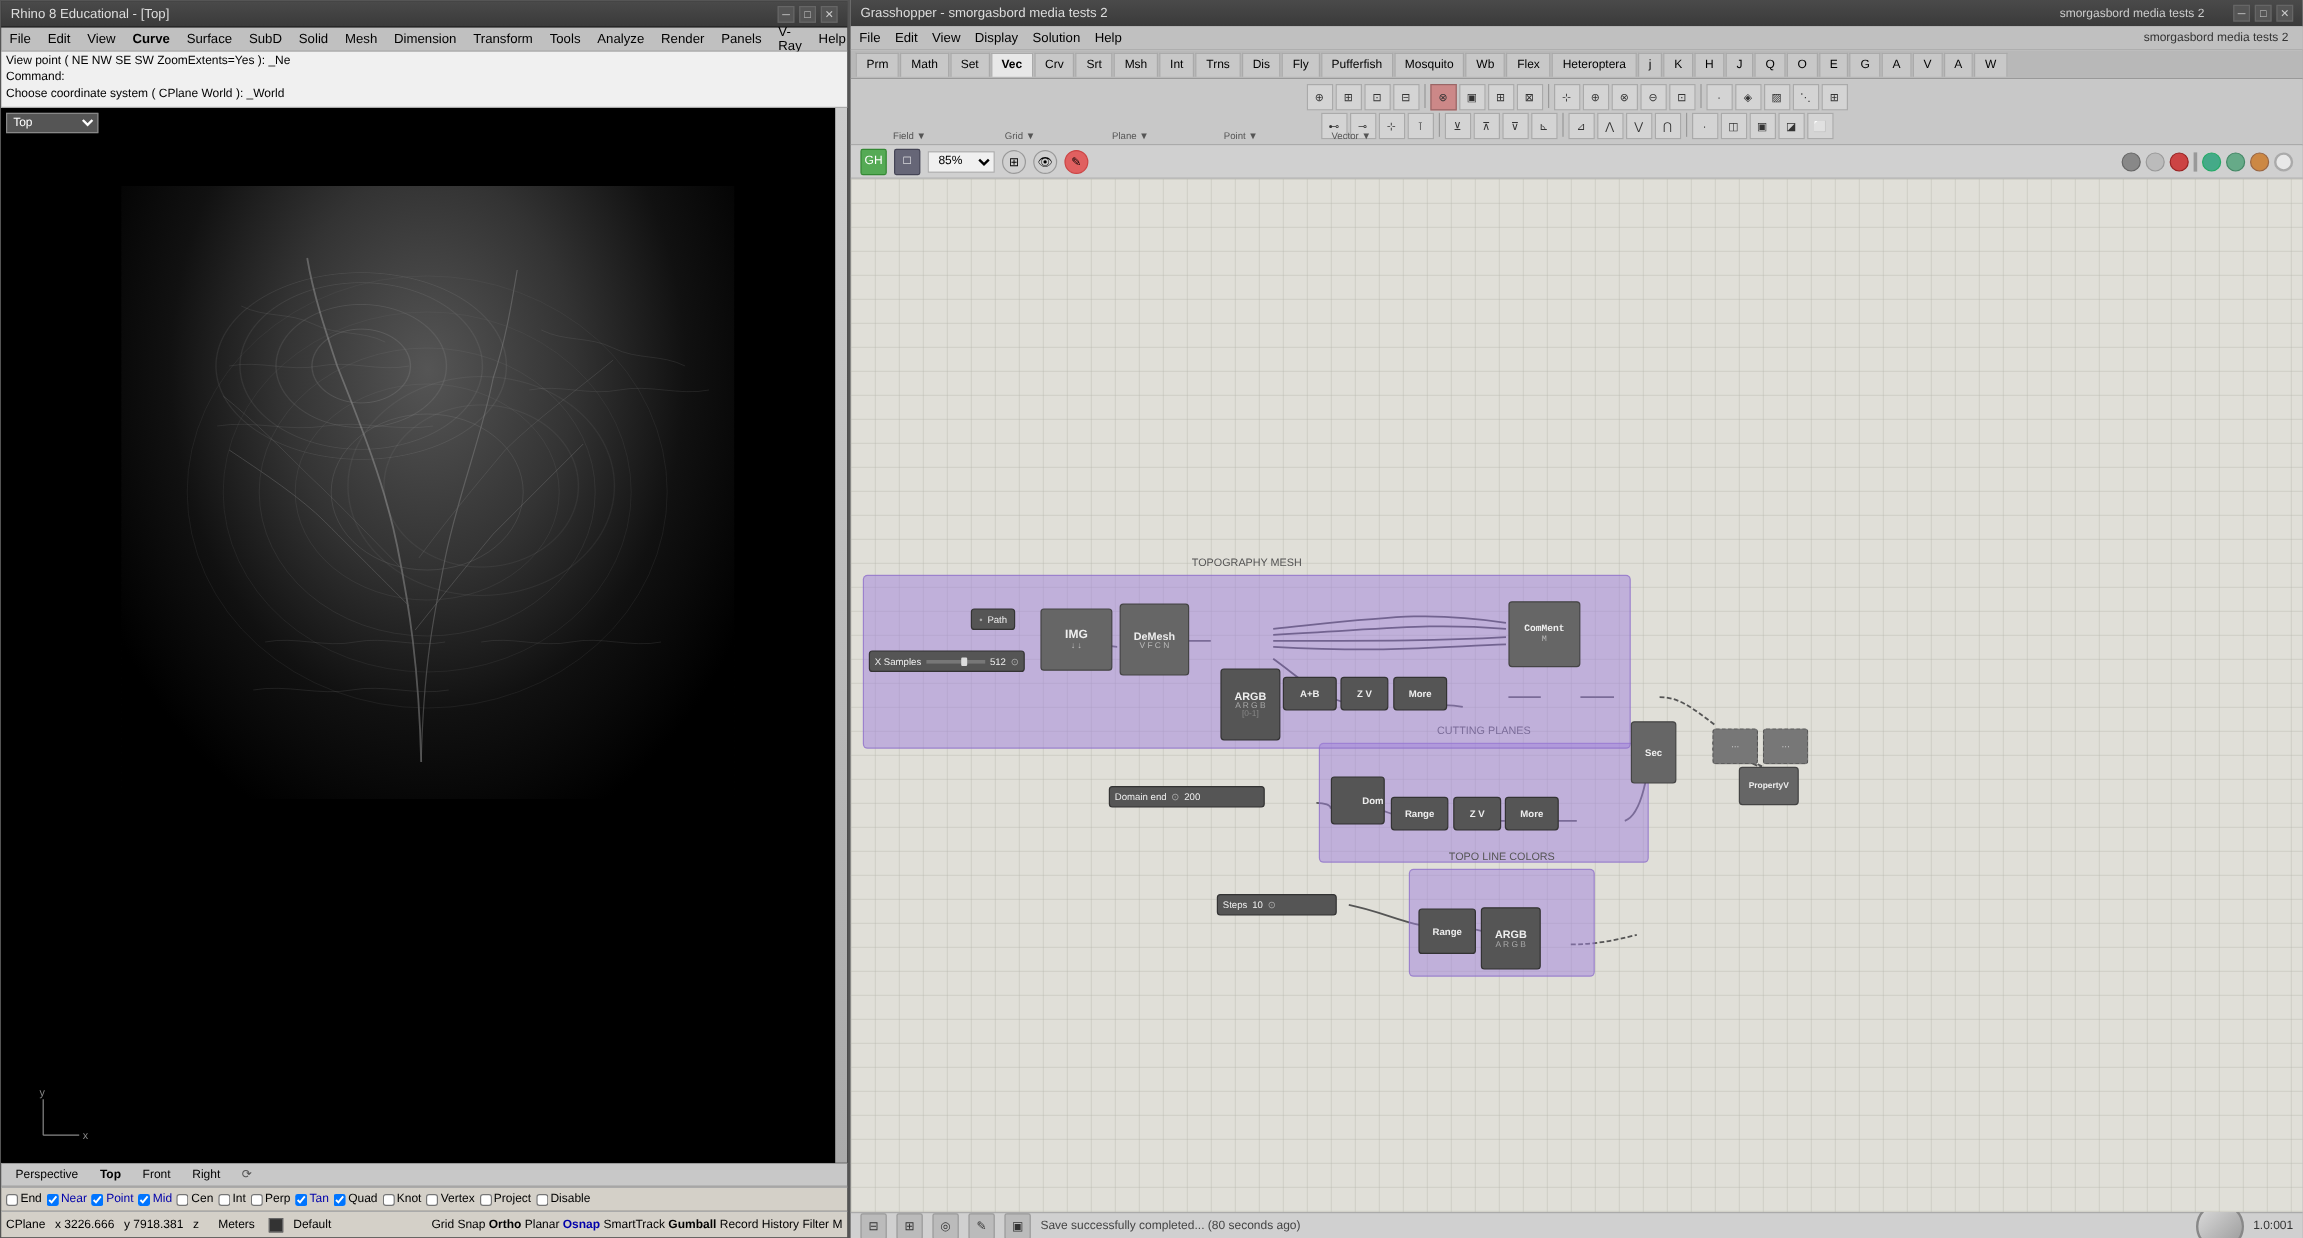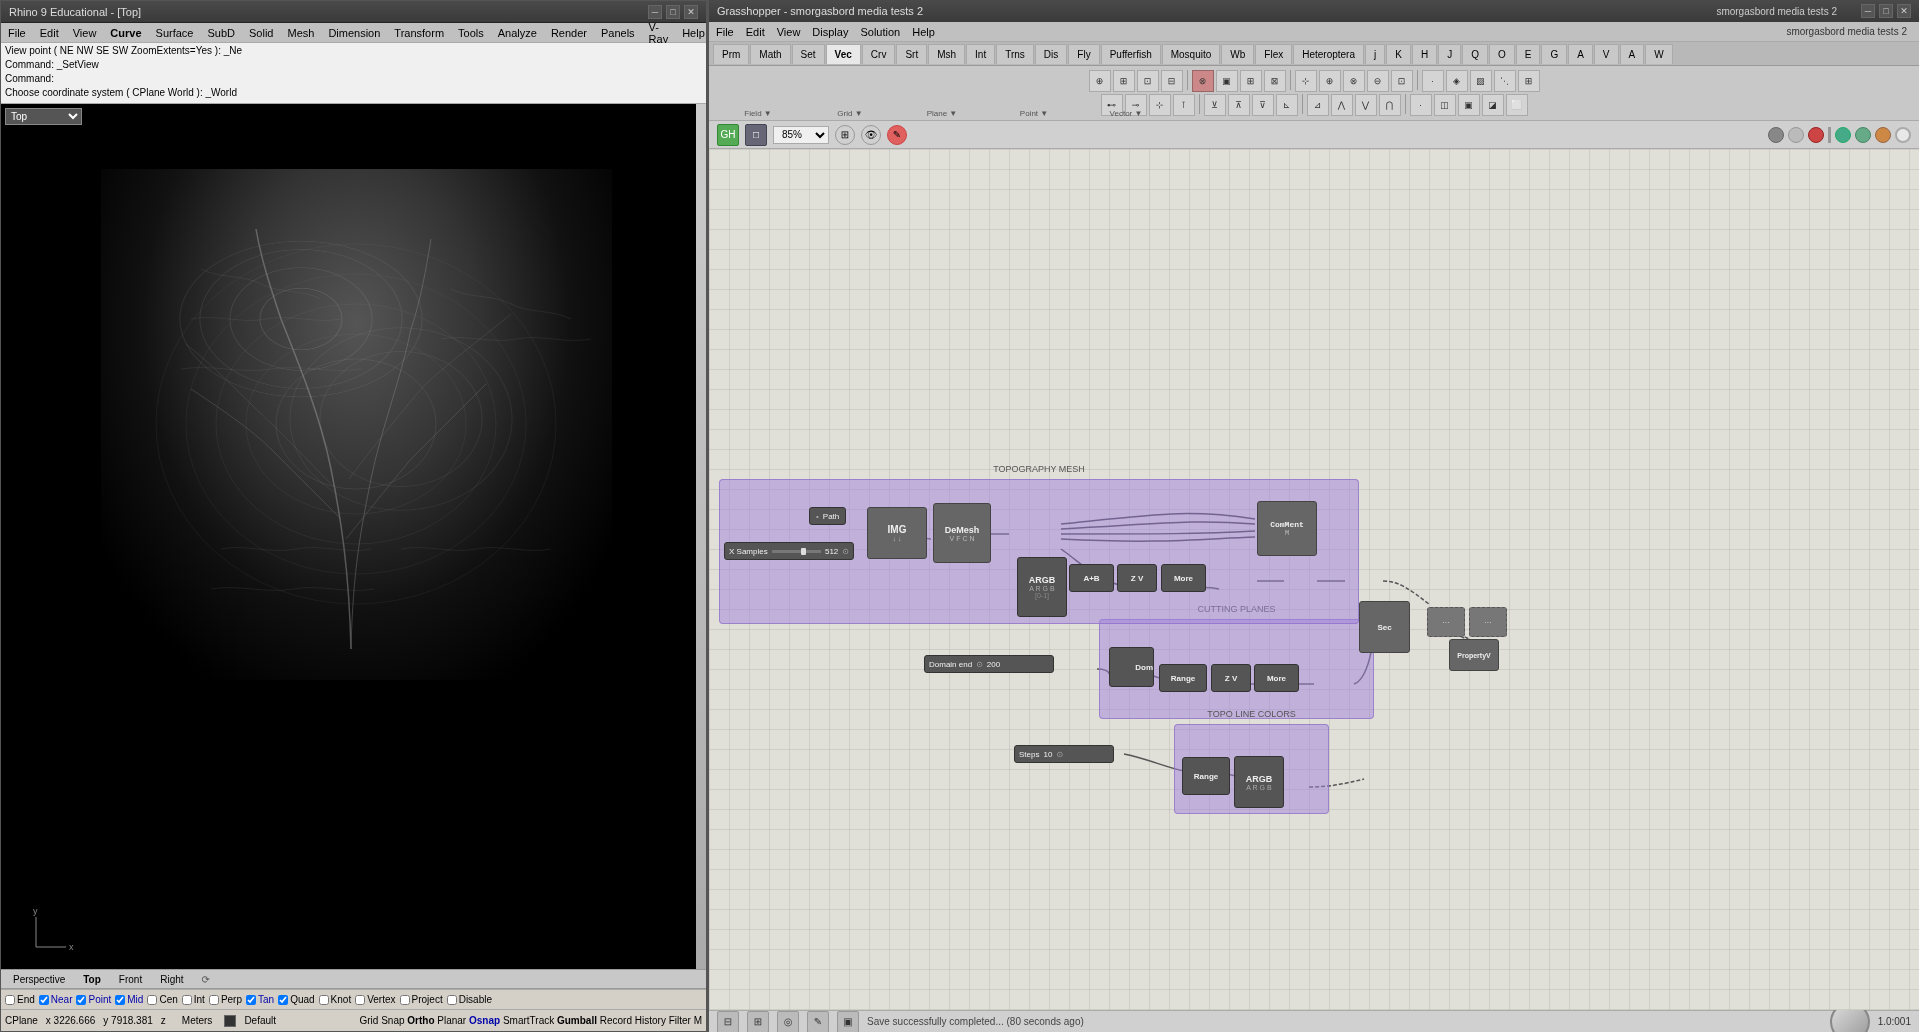--- a/index.html
+++ b/index.html
@@ -74,21 +74,21 @@
     .toolbar-divider { width: 1px; height: 20px; background: #999; margin: 0 2px; }
   </style>
 </head>
 <body>
 
 <div class="main-container">
 
   <div class="rhino-window">
 
     <div class="rhino-titlebar">
-      <span>Rhino 9 Educational - [Top]</span>
+      <span>Rhino 8 Educational - [Top]</span>
       <div class="rhino-titlebar-buttons">
         <div class="titlebar-btn">─</div>
         <div class="titlebar-btn">□</div>
         <div class="titlebar-btn">✕</div>
       </div>
     </div>
 
     <div class="rhino-menubar">
       <span>File</span>
       <span>Edit</span>
@@ -103,21 +103,20 @@
       <span>Tools</span>
       <span>Analyze</span>
       <span>Render</span>
       <span>Panels</span>
       <span>V-Ray</span>
       <span>Help</span>
     </div>
 
     <div class="rhino-command-area">
       <div class="cmd-line" style="font-size:10px; color:#000;">View point ( NE NW SE SW ZoomExtents=Yes ): _Ne</div>
-      <div class="cmd-line" style="font-size:10px; color:#000;">Command: _SetView</div>
       <div class="cmd-line" style="font-size:10px; color:#000;">Command:</div>
       <div class="cmd-line" style="font-size:10px; color:#000;">Choose coordinate system ( CPlane  World ): _World</div>
     </div>
 
     <div class="rhino-view-container" style="position:relative;">
 
       <div style="position:absolute; top:4px; left:4px; z-index:10;">
         <select style="background:#555; color:#fff; border:1px solid #888; font-size:10px; padding:1px;">
           <option>Top</option>
           <option>Perspective</option>
@@ -489,21 +488,21 @@
 
       <div style="position:absolute; left:473px; top:608px; background:#555; border:1px solid #333; border-radius:3px; width:48px; height:38px; display:flex; flex-direction:column; align-items:center; justify-content:center;">
         <div style="font-size:8px; font-weight:bold; color:#eee;">Range</div>
       </div>
 
       <div style="position:absolute; left:525px; top:607px; background:#555; border:1px solid #333; border-radius:3px; width:50px; height:52px; display:flex; flex-direction:column; align-items:center; justify-content:center;">
         <div style="font-size:9px; font-weight:bold; color:#eee;">ARGB</div>
         <div style="font-size:7px; color:#aaa;">A R G B</div>
       </div>
 
-      <div style="position:absolute; left:650px; top:452px; background:#666; border:1px solid #444; border-radius:3px; width:51px; height:52px; display:flex; flex-direction:column; align-items:center; justify-content:center;">
+      <div style="position:absolute; left:650px; top:452px; background:#666; border:1px solid #444; border-radius:3px; width:38px; height:52px; display:flex; flex-direction:column; align-items:center; justify-content:center;">
         <div style="font-size:8px; font-weight:bold; color:#eee;">Sec</div>
       </div>
 
       <div style="position:absolute; left:718px; top:458px; background:#777; border:1px dashed #555; border-radius:3px; width:38px; height:30px; display:flex; align-items:center; justify-content:center;">
         <div style="font-size:7px; color:#ddd;">···</div>
       </div>
       <div style="position:absolute; left:760px; top:458px; background:#777; border:1px dashed #555; border-radius:3px; width:38px; height:30px; display:flex; align-items:center; justify-content:center;">
         <div style="font-size:7px; color:#ddd;">···</div>
       </div>
 

